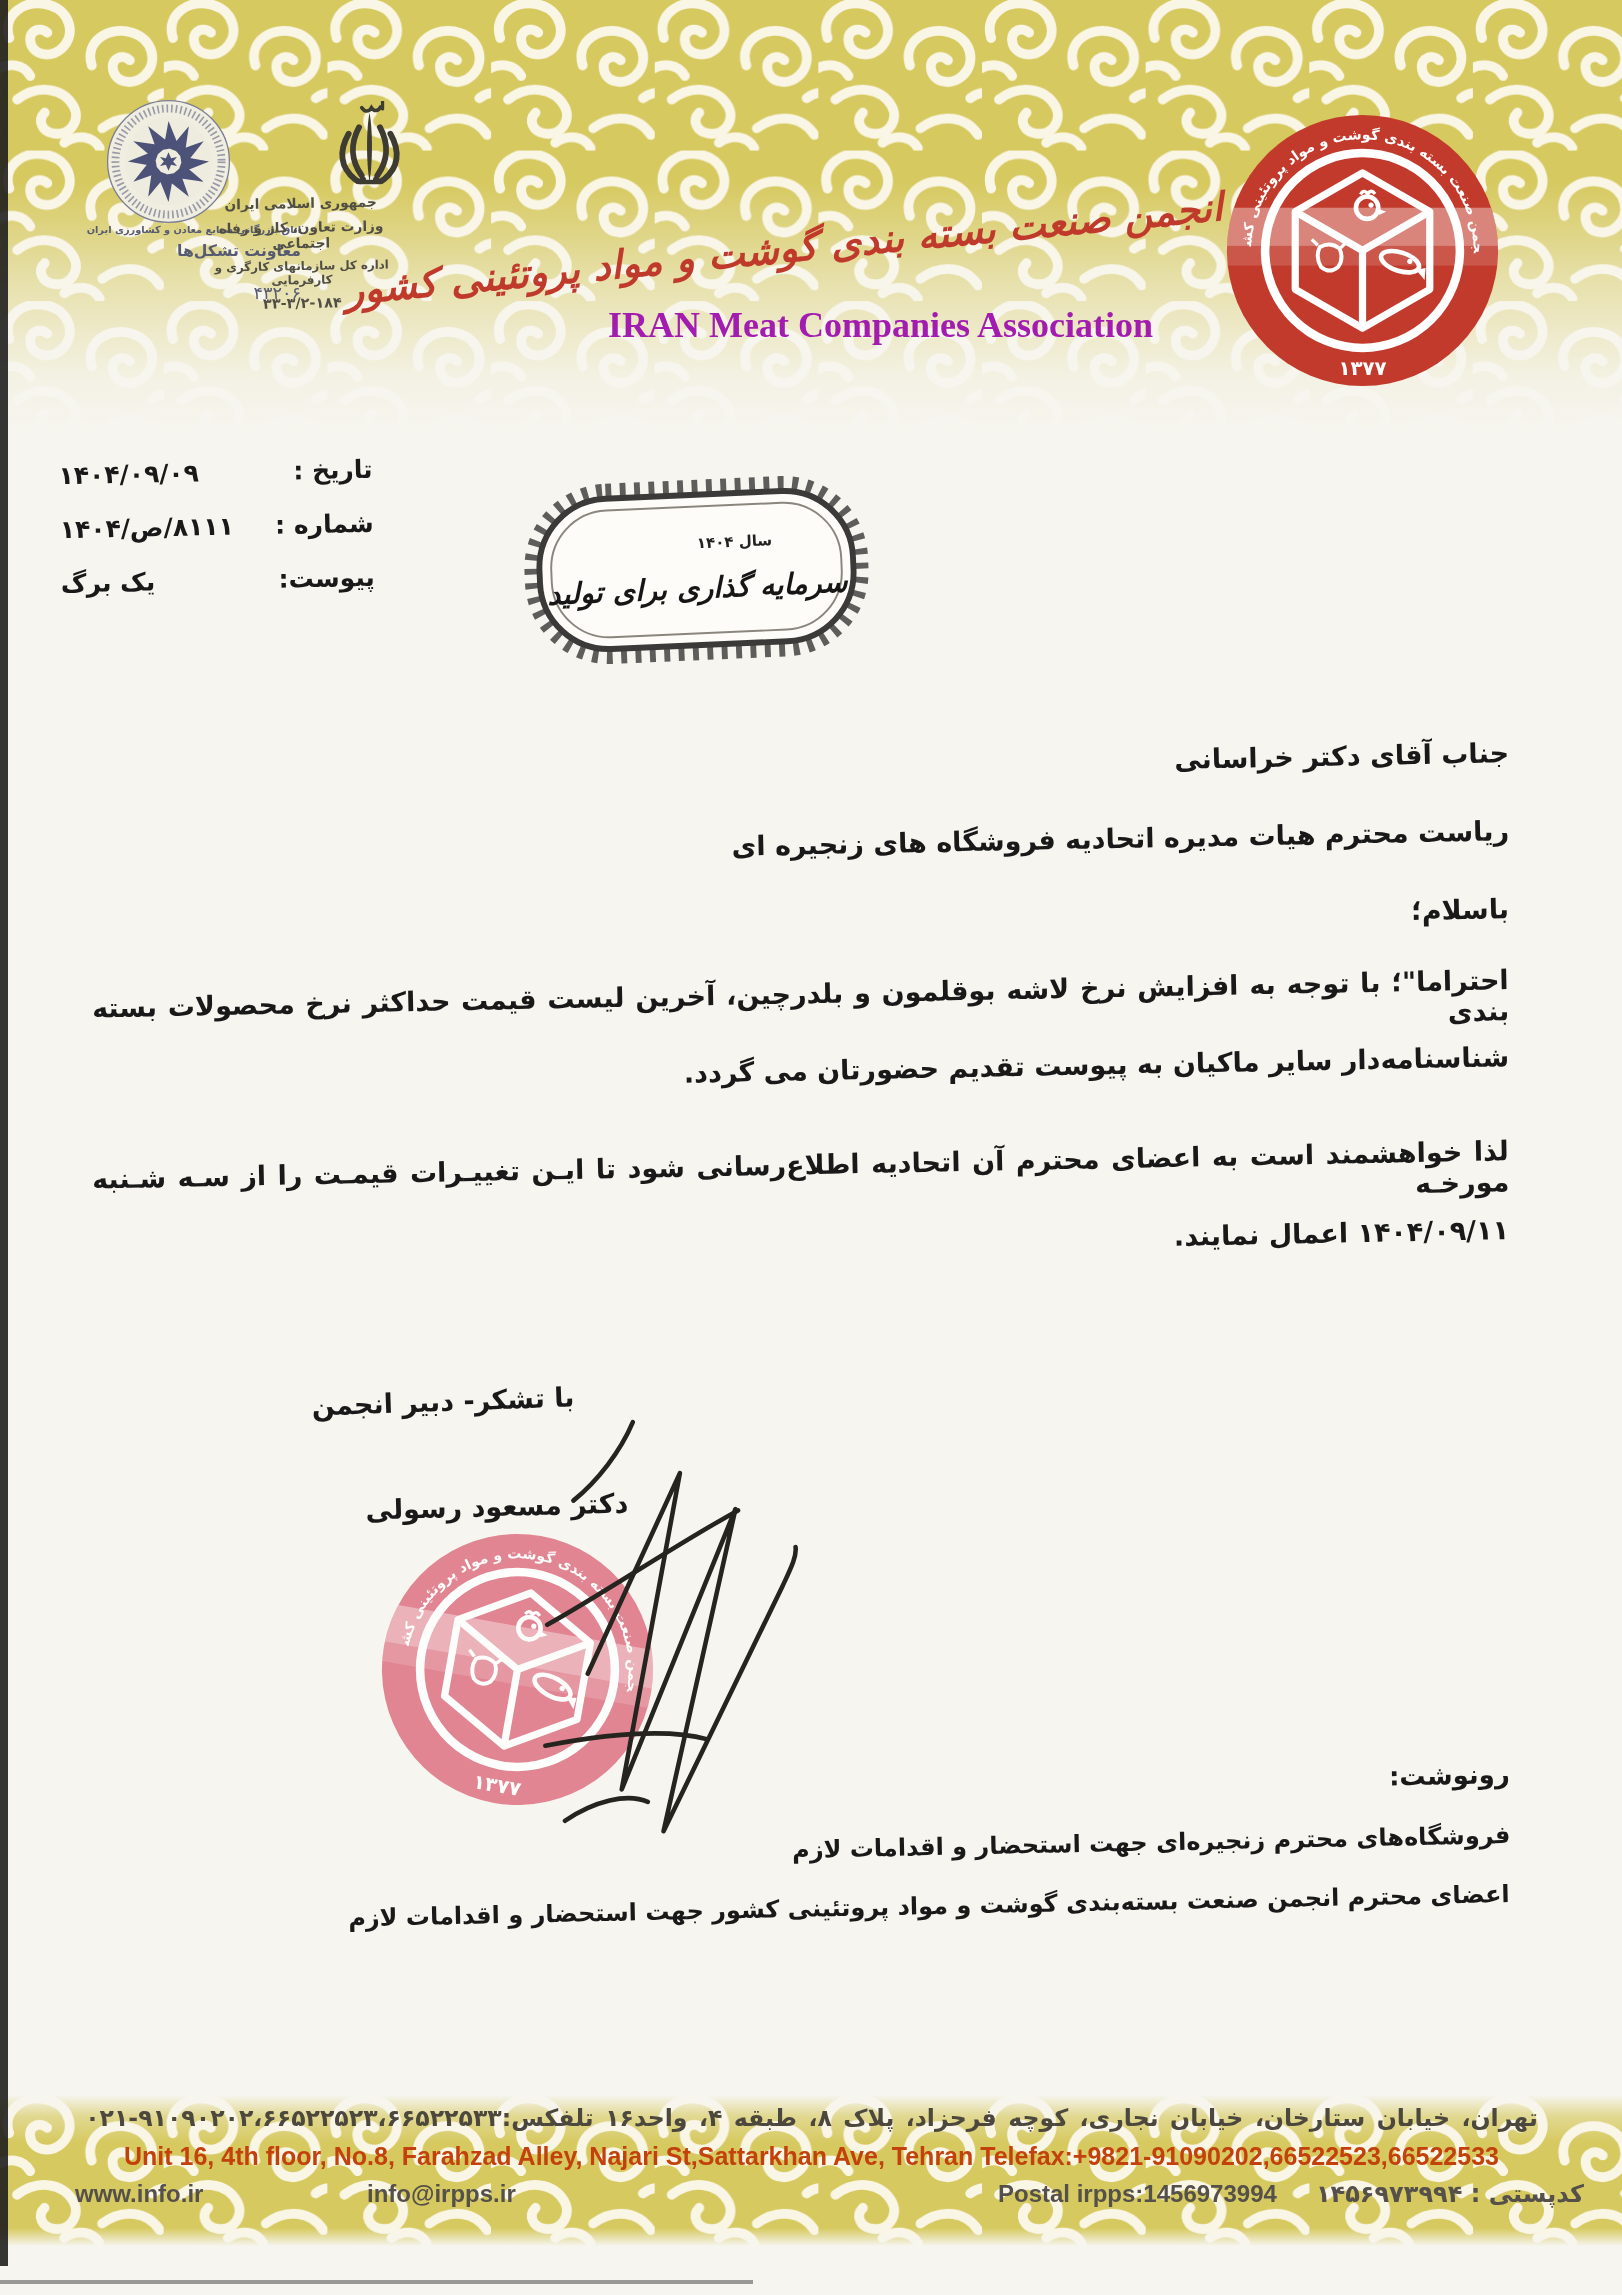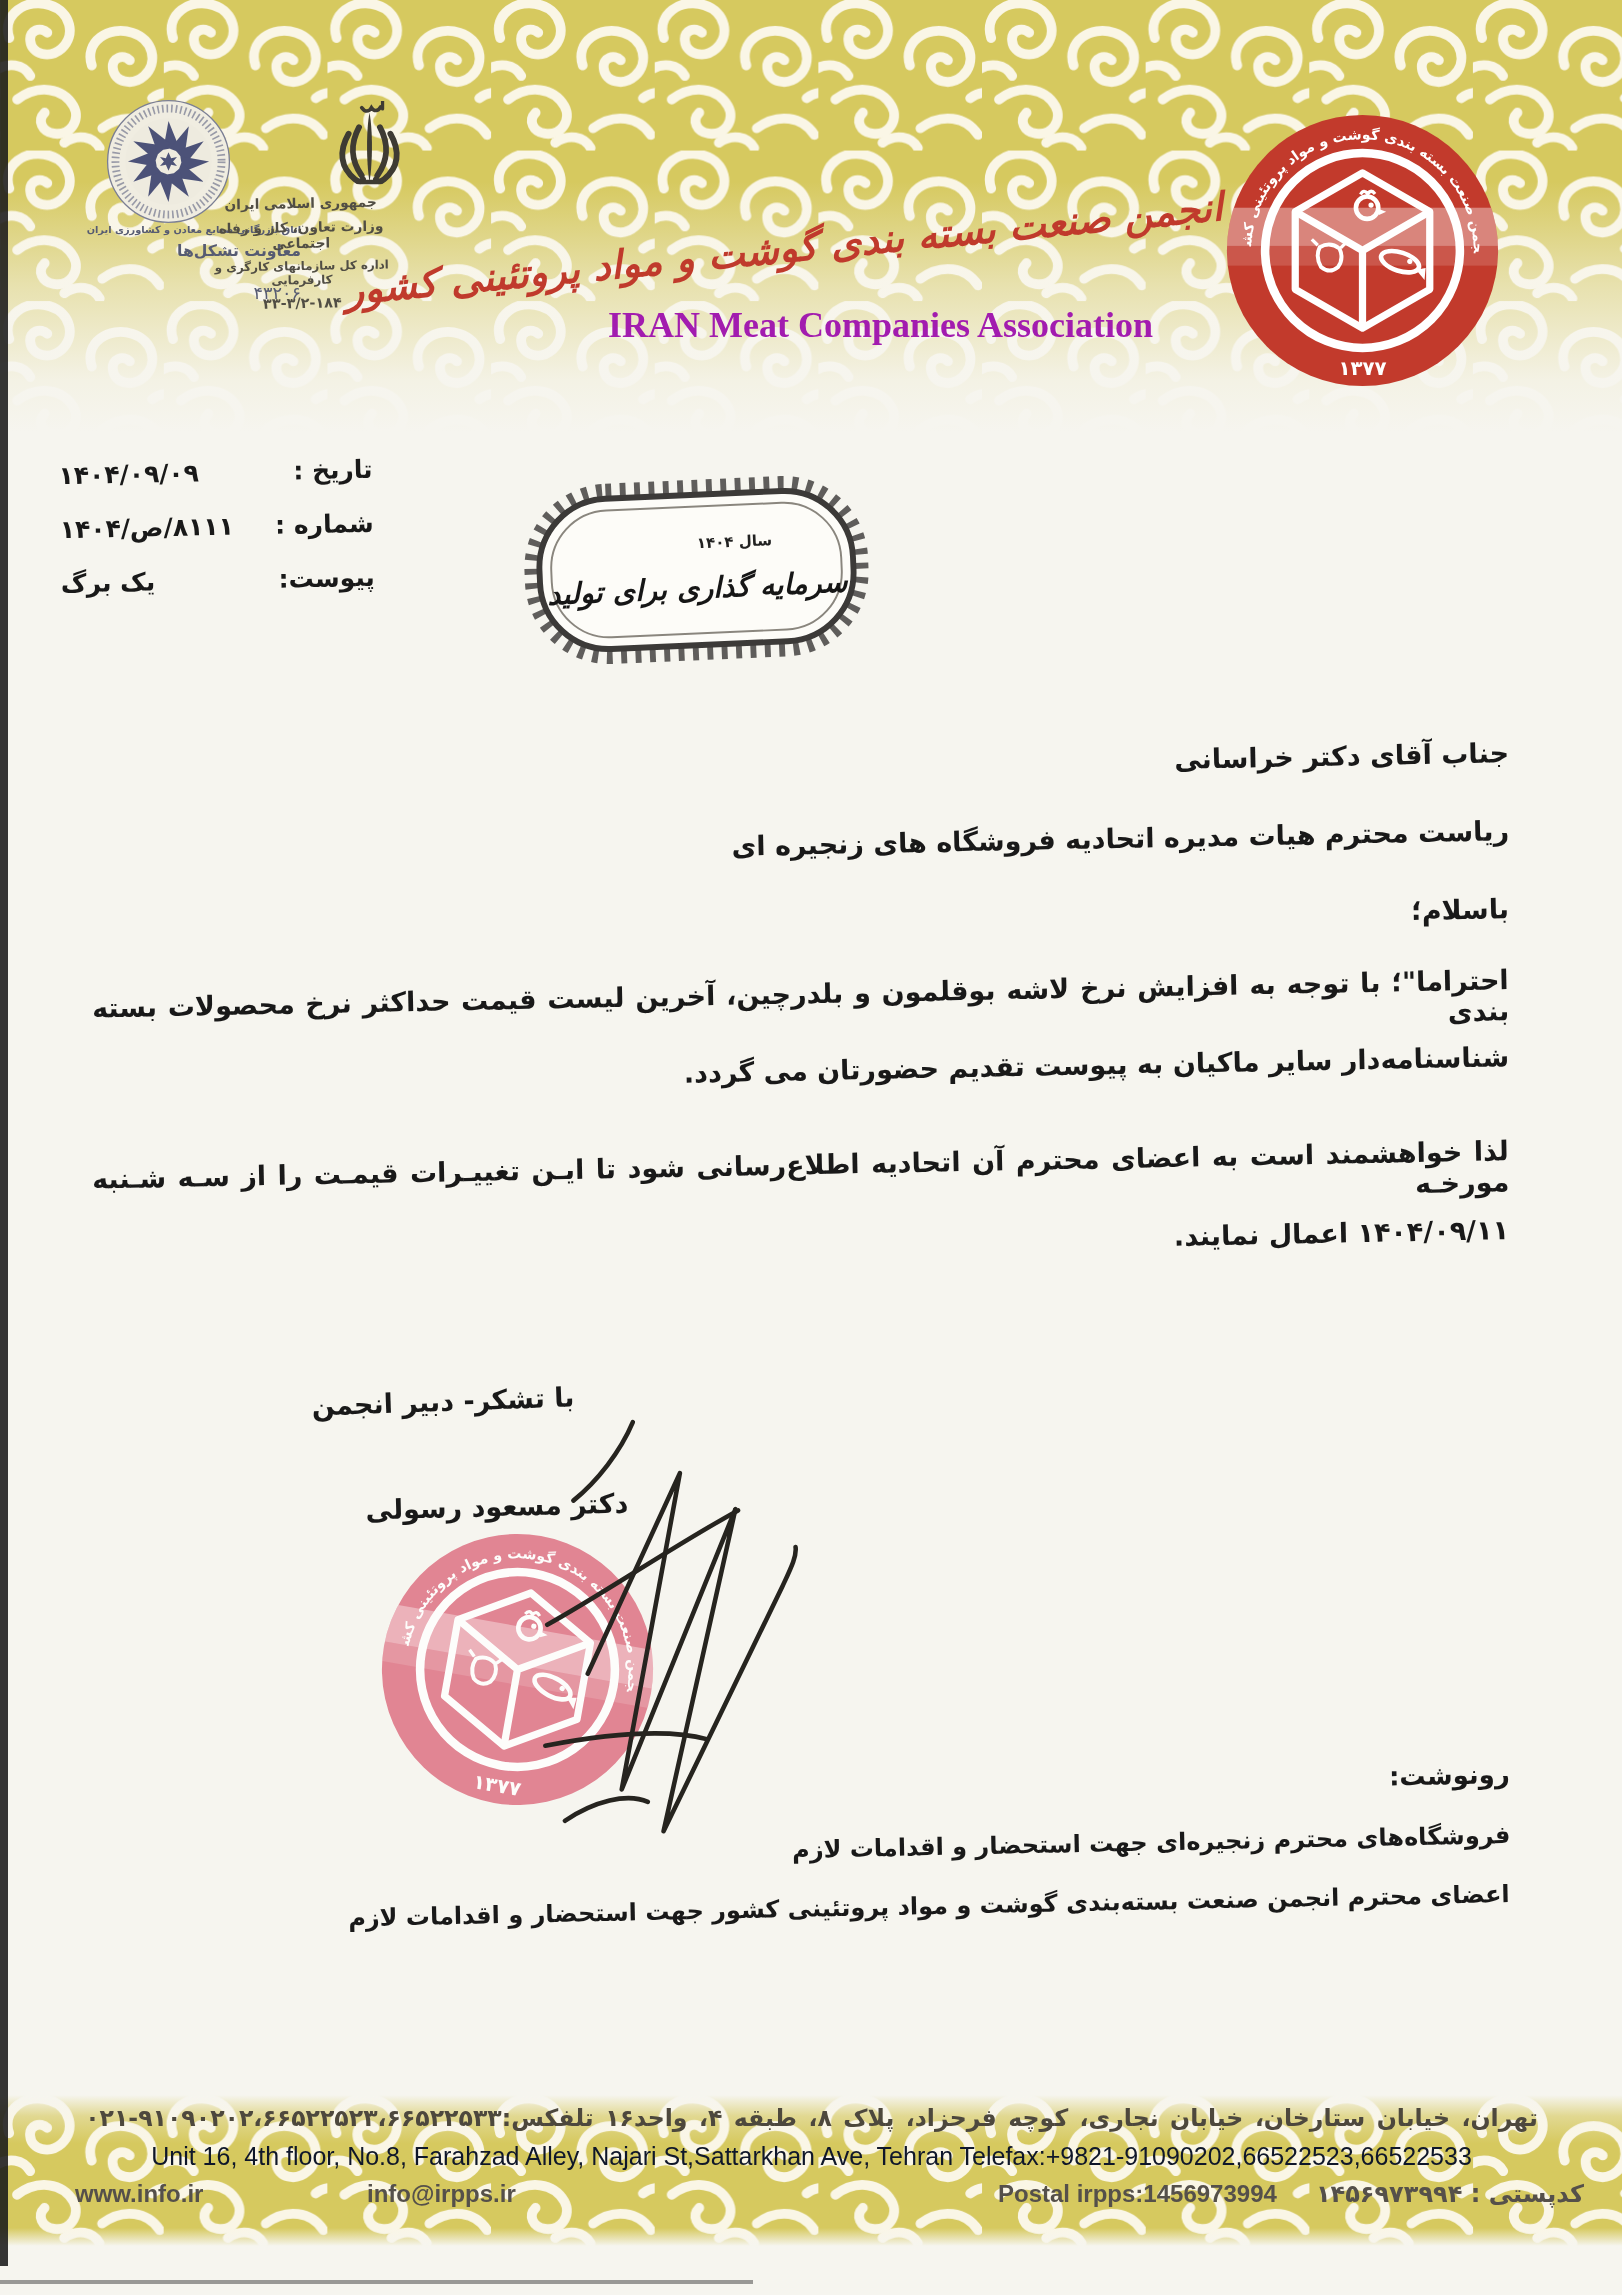--- a/index.html
+++ b/index.html
@@ -52,22 +52,22 @@
   .signature-ink{left:542px;top:1399px;z-index:2;}
   
   .cc-line{right:113px;direction:rtl;text-align:right;font-weight:bold;
     transform:rotate(-1.2deg);transform-origin:right center;}
   .cc-title{font-size:26px;}
   .cc-item{font-size:24px;}
   
   .footer-fa{left:39px;top:2104px;width:1545px;direction:rtl;text-align:center;
     color:#4d483d;font-size:23.6px;font-weight:bold;word-spacing:3.3px;white-space:nowrap;}
   .footer-fa .phones{direction:ltr;unicode-bidi:embed;}
-  .footer-en{left:39px;top:2142px;width:1545px;text-align:center;color:#0f172a;
-    font-size:25px;font-weight:normal;white-space:nowrap;font-family:"Liberation Sans",sans-serif;}
+  .footer-en{left:39px;top:2142px;width:1545px;text-align:center;color:#c2410c;
+    font-size:25px;font-weight:bold;white-space:nowrap;font-family:"Liberation Sans",sans-serif;}
   .footer3{color:#55504a;font-size:24px;font-weight:bold;top:2180px;
     font-family:"Liberation Sans",sans-serif;white-space:nowrap;}
   .f-web{left:75px;}
   .f-mail{left:367px;text-align:center;}
   .f-postal-en{left:998px;}
   .f-postal-fa{right:39px;direction:rtl;font-family:"DejaVu Sans",sans-serif;}
   svg text{font-family:"DejaVu Sans",sans-serif;}
 </style>
 </head>
 <body>

